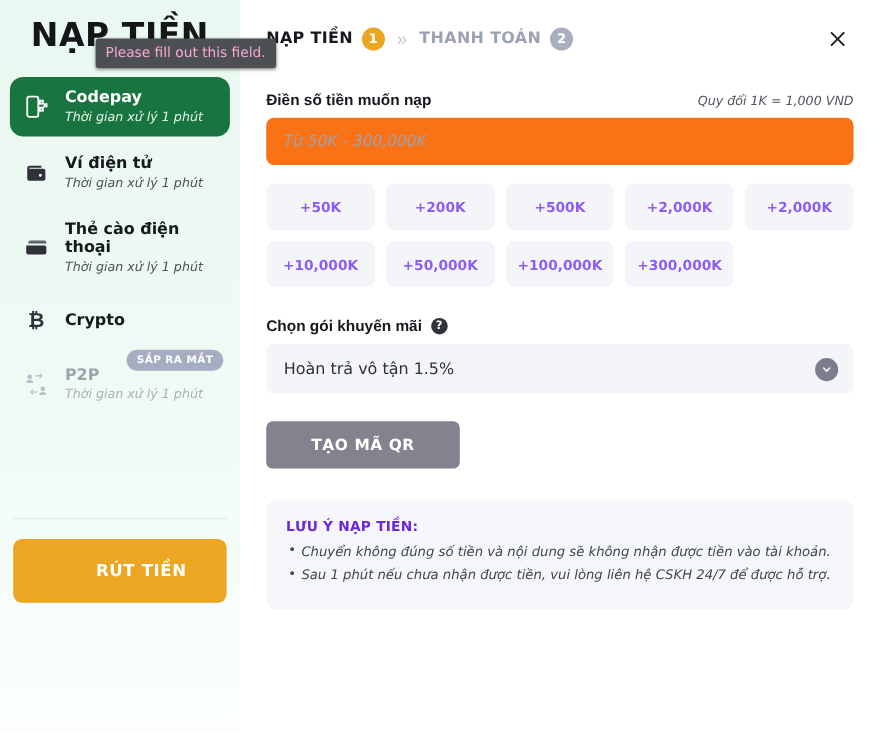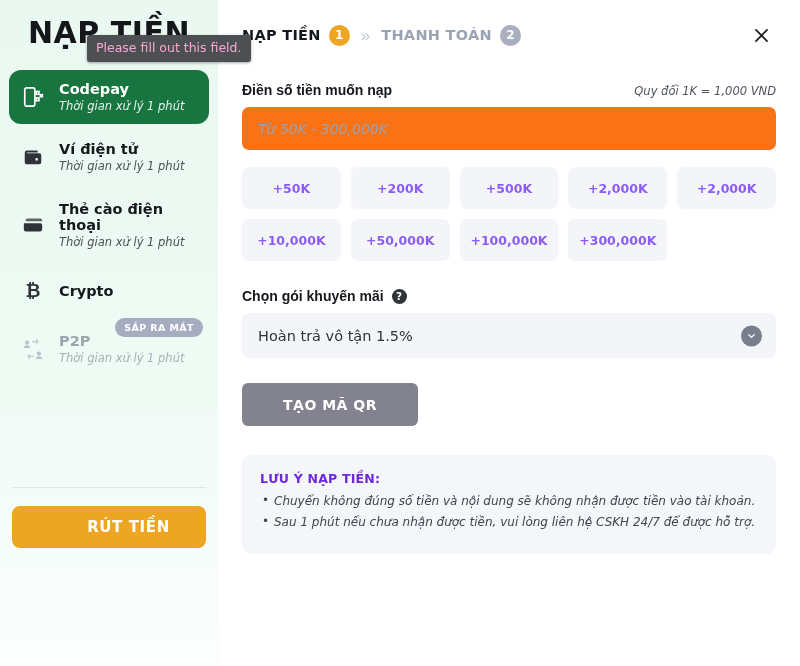--- a/index.html
+++ b/index.html
@@ -58,21 +58,21 @@
     font-size:9.5px;font-weight:700;letter-spacing:.4px;
     padding:4px 9px;border-radius:11px;
     font-family:"DejaVu Sans", sans-serif;
     white-space:nowrap;
   }
   .side-spacer{flex:1 1 auto;}
   .side-divider{height:1px;background:#dfe8e4;margin:0 12px 18px 12px;}
   .btn-withdraw{
     margin:0 12px 0 12px;
     background:#eda524;color:#ffffff;border:none;
-    height:42px;border-radius:8px;cursor:pointer;
+    height:58px;border-radius:8px;cursor:pointer;
     font-size:15px;font-weight:700;letter-spacing:.6px;
     font-family:"DejaVu Sans", sans-serif;
     padding-left:45px;
   }
   .side-bottom-pad{height:118px;}
 
   
   .tooltip{
     position:absolute;left:87px;top:35px;z-index:30;
     background:#4d5053;color:#f9a8d4;

